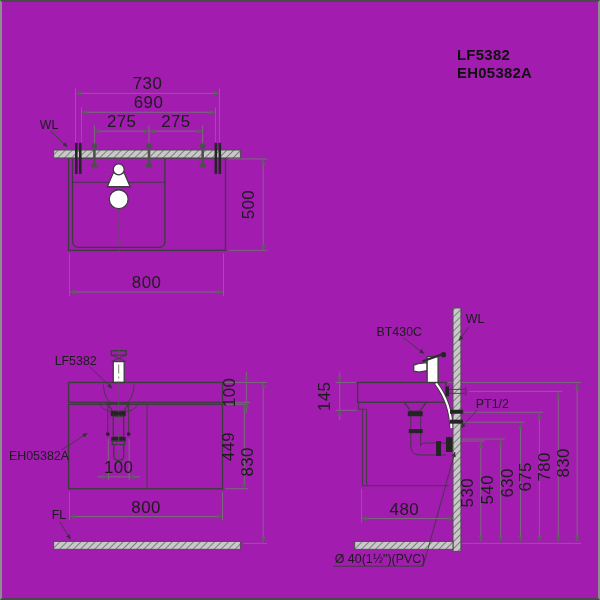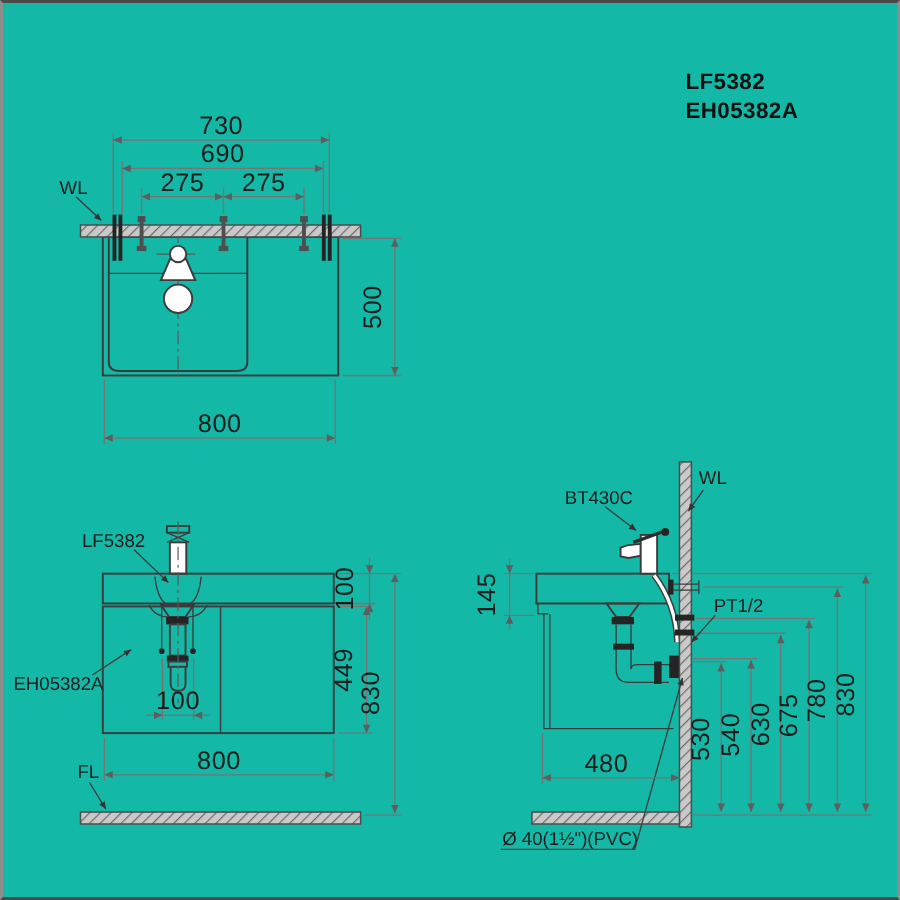--- a/index.html
+++ b/index.html
@@ -1,17 +1,17 @@
 <!DOCTYPE html>
 <html><head>
 <meta charset="utf-8">
 <style>
   html,body{margin:0;padding:0;background:#e8e8e8;}
   .canvas{
-    width:600px;height:600px;box-sizing:border-box;background:#14b8a6;
+    width:600px;height:600px;box-sizing:border-box;background:#a21caf;
     border-top:2px solid #4a4a4a;border-bottom:2px solid #4a4a4a;
     border-left:2px solid #8d8d8d;border-right:2px solid #8d8d8d;
     position:relative;overflow:hidden;
     font-family:"Liberation Sans",sans-serif;
   }
   svg{display:block;}
   .outline{fill:none;stroke:#3c3c3c;stroke-width:1.3;}
   .thin{fill:none;stroke:#3c3c3c;stroke-width:0.9;}
   .dim{fill:none;stroke:#757575;stroke-width:0.9;}
   .cl{fill:none;stroke:#5a5a5a;stroke-width:0.8;stroke-dasharray:9 3 2 3;}

